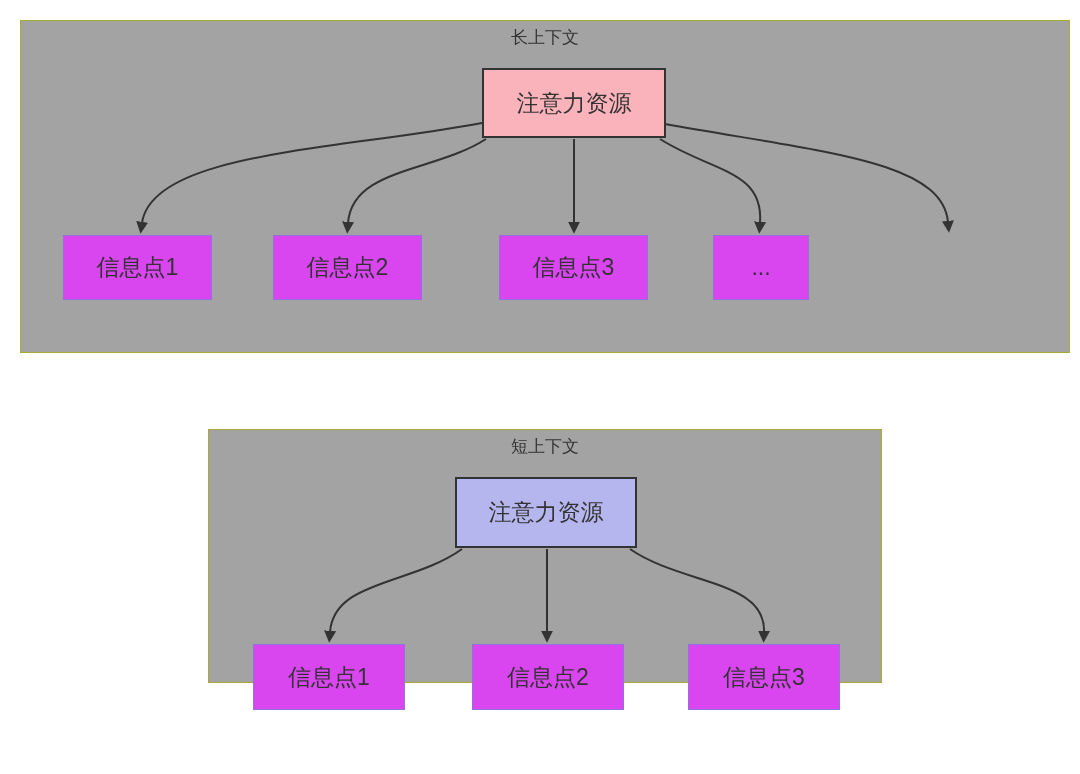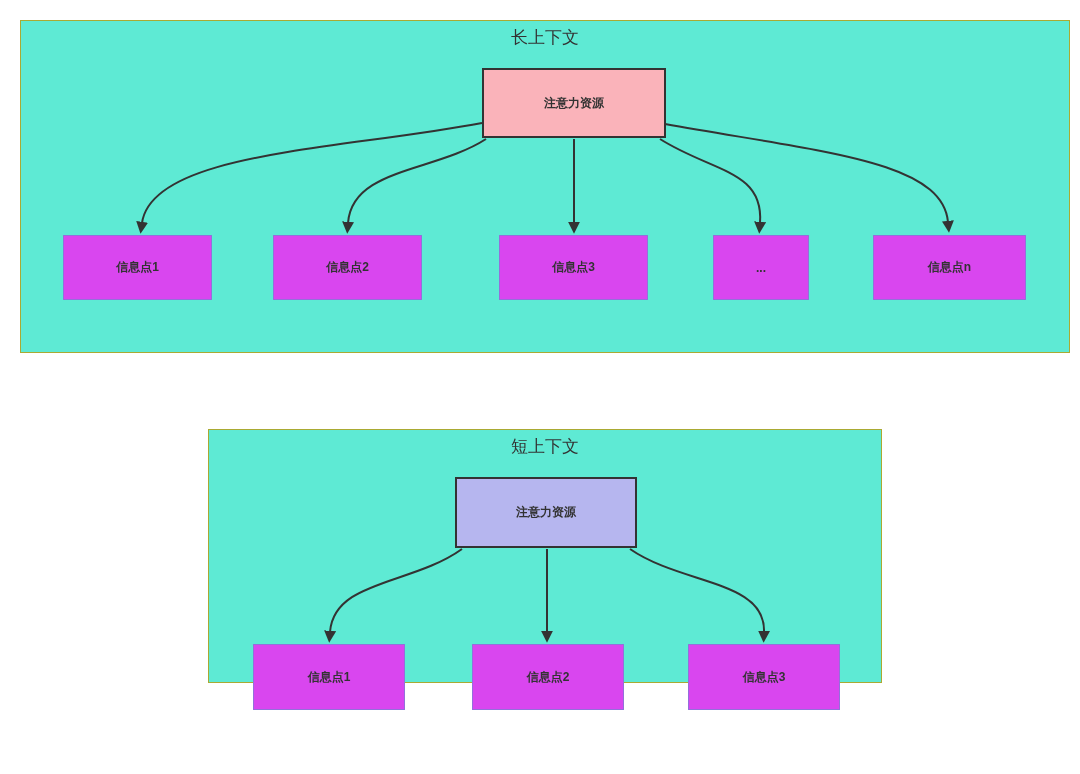--- a/index.html
+++ b/index.html
@@ -1,34 +1,34 @@
 <!DOCTYPE html>
 <html><head>
 <meta charset="utf-8">
 <style>
   html,body{margin:0;padding:0;background:#ffffff;}
   #canvas{
     position:relative;width:1080px;height:774px;background:#ffffff;overflow:hidden;
     font-family:"Liberation Sans","DejaVu Sans",sans-serif;color:#333333;
   }
   .group{
-    position:absolute;background:#5eead4;border:1.5px solid #aaaa33;
+    position:absolute;background:#a3a3a3;border:1.5px solid #aaaa33;
     box-sizing:border-box;z-index:0;
   }
   #group-long{left:20px;top:20px;width:1050px;height:333px;}
   #group-short{left:208px;top:429px;width:674px;height:254px;}
   .group-title{
     position:absolute;left:0;top:7px;width:100%;text-align:center;
     font-size:17px;line-height:20px;color:#333333;
   }
   #edges{position:absolute;left:0;top:0;z-index:1;}
   .edge{stroke:#333333;stroke-width:2;fill:none;}
   .node{
     position:absolute;display:flex;align-items:center;justify-content:center;
-    box-sizing:border-box;font-size:12px;color:#333333;z-index:2;text-align:right;font-weight:bold;
+    box-sizing:border-box;font-size:23px;color:#333333;z-index:2;text-align:right;
   }
   .info{background:#d946ef;border:1.5px solid #9370db;}
   .attn{border:2.5px solid #333333;}
   .attn-pink{background:#fab3ba;}
   .attn-purple{background:#b6b6ef;}
 
   
   #attn-long{left:482px;top:68px;width:184px;height:70px;}
   #ln0{left:63px; top:235px;width:149px;height:65px;}
   #ln1{left:273px;top:235px;width:149px;height:65px;}
@@ -70,20 +70,19 @@
     <path class="edge" d="M 462 549 C 412 585, 334 580, 330 632" marker-end="url(#arrow)"></path>
     <path class="edge" d="M 547 549 L 547 632" marker-end="url(#arrow)"></path>
     <path class="edge" d="M 630 549 C 682 585, 766 580, 764 632" marker-end="url(#arrow)"></path>
   </svg>
 
   <div class="node attn attn-pink" id="attn-long">注意力资源</div>
   <div class="node info" id="ln0">信息点1</div>
   <div class="node info" id="ln1">信息点2</div>
   <div class="node info" id="ln2">信息点3</div>
   <div class="node info" id="ln3">...</div>
-  <div class="node info" id="ln4">信息点n</div>
 
   <div class="node attn attn-purple" id="attn-short">注意力资源</div>
   <div class="node info" id="sn0">信息点1</div>
   <div class="node info" id="sn1">信息点2</div>
   <div class="node info" id="sn2">信息点3</div>
 
 </div>
 
 </body></html>

